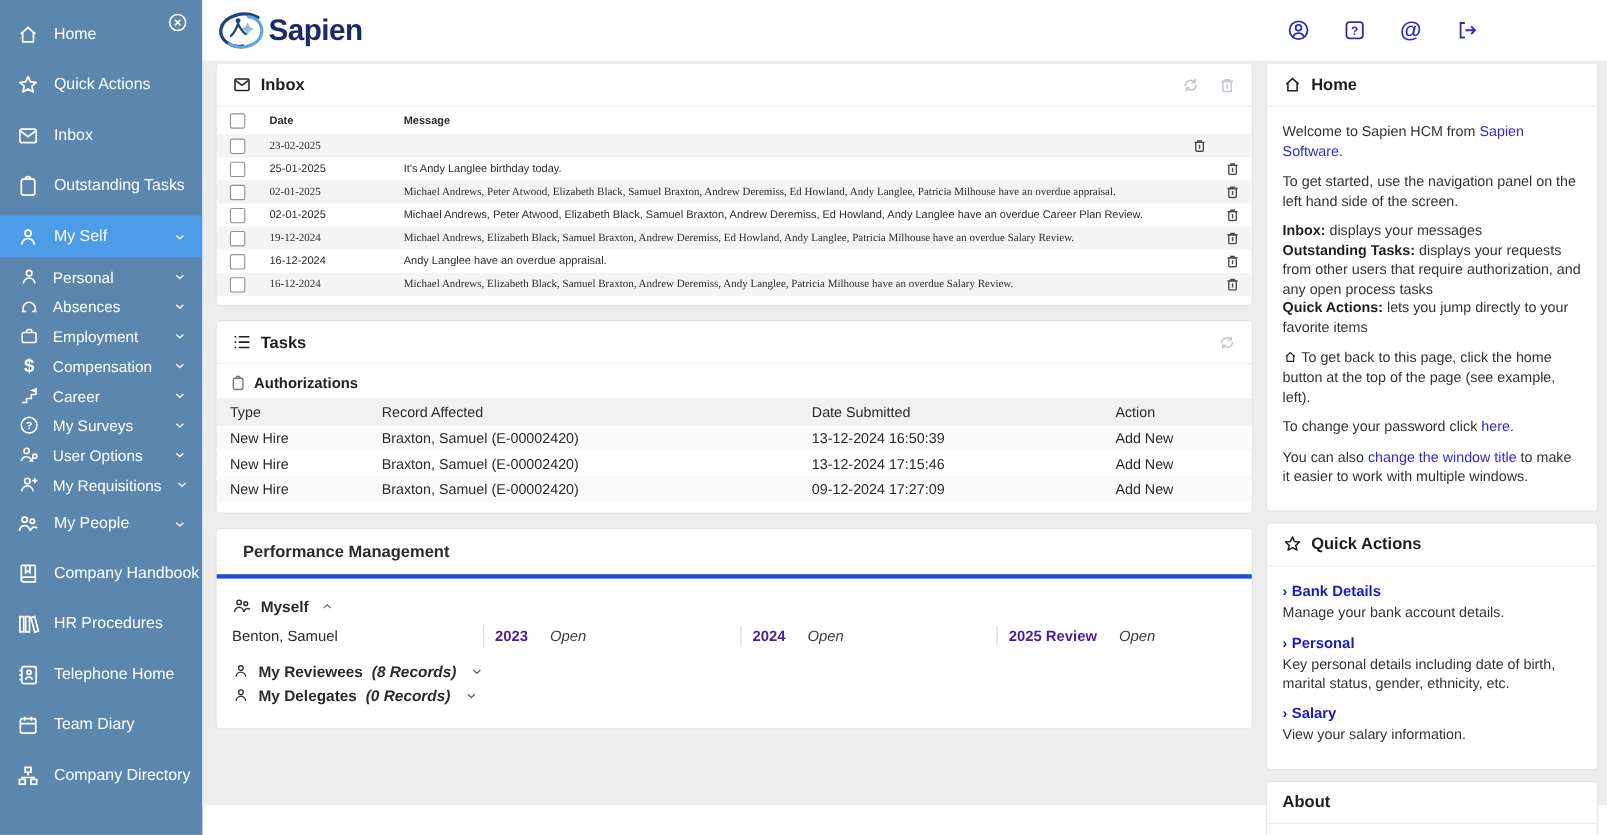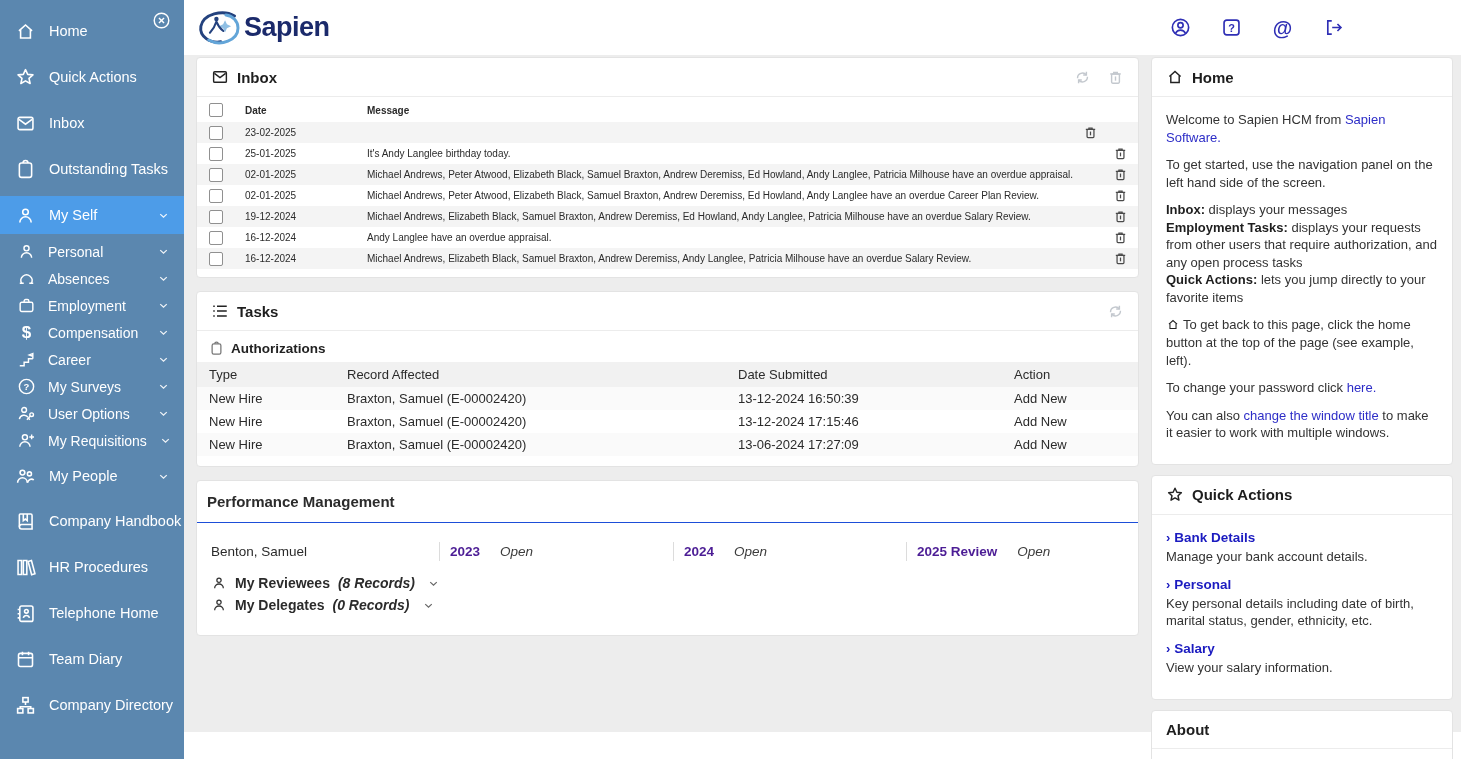--- a/index.html
+++ b/index.html
@@ -37,38 +37,38 @@
   .card-head { display:flex; align-items:center; gap:8px; padding:10px 14px; font-weight:bold; font-size:15px; color:#1e1e1e; border-bottom:1px solid #ececec; }
   .card-head .hicon { width:18px; height:18px; display:flex; }
   .card-head .hicon svg { width:100%; height:100%; }
   .head-tools { margin-left:auto; display:flex; gap:16px; color:#c3c8ce; }
   .head-tools .tool { width:17px; height:17px; cursor:pointer; }
   .head-tools .tool svg { width:100%; height:100%; }
 
   
   .irow { display:grid; grid-template-columns:36px 122px 1fr 30px; align-items:center; padding:3px 10px 3px 12px; font-size:10px; }
   .irow.head { font-weight:bold; padding:6px 10px 5px 12px; }
-  .irow.odd { background:#f4f4f4; }
+  .irow.odd { background:#f4f4f4;font-family:Liberation Serif, serif; }
   .cb { width:14px; height:14px; border:1px solid #909090; border-radius:2px; background:#fff; cursor:pointer; }
   .imsg { padding-right:14px; line-height:1.3; }
   .rowtrash { width:15px; height:15px; color:#4a4a4a; cursor:pointer; justify-self:end; }
   .rowtrash svg { width:100%; height:100%; }
   .inbox-body { padding-bottom:8px; }
 
   
   .auth-line { display:flex; align-items:center; gap:7px; padding:10px 12px 6px; font-weight:bold; font-size:13.5px; color:#222; }
   .auth-line .hicon { width:15px; height:15px; color:#777; display:flex; }
   .auth-line .hicon svg { width:100%; height:100%; }
   .trow { display:grid; grid-template-columns:138px 391px 276px 1fr; align-items:center; padding:4px 10px 4px 12px; font-size:13px; }
   .trow.head { font-weight:normal; background:#f1f1f1; padding:5px 10px 5px 12px; }
   .trow.odd { background:#fafafa; }
   .tasks-body { padding-bottom:10px; }
 
   
-  .perf-head { padding:12px 10px; font-weight:bold; font-size:15px; border-bottom:1px solid #1d4ed8; }
+  .perf-head { padding:12px 24px; font-weight:bold; font-size:15px; border-bottom:4px solid #1d4ed8; }
   .perf-body { padding:10px 14px 16px; }
   .pline { display:flex; align-items:center; gap:8px; font-weight:bold; font-size:14px; margin:6px 0; cursor:pointer; }
   .pline .sicon { color:#333; width:18px; height:18px; }
   .pline .chev { margin-left:2px; color:#555; }
   .records { font-style:italic; }
   .review-row { display:grid; grid-template-columns:228px 234px 233px 1fr; margin:9px 0 14px; font-size:13.5px; align-items:center; }
   .rev-cell { border-left:1px solid #dcdcdc; padding:2px 0 2px 10px; }
   .rev-year { font-weight:bold; color:#4c1d95; cursor:pointer; }
   .rev-status { font-style:italic; color:#3c3c3c; margin-left:20px; }
 
@@ -520,29 +520,43 @@
         </div>
         <div class="trow">
           <span>New Hire</span>
           <span>Braxton, Samuel (E-00002420)</span>
           <span>13-12-2024 17:15:46</span>
           <span>Add New</span>
         </div>
         <div class="trow odd">
           <span>New Hire</span>
           <span>Braxton, Samuel (E-00002420)</span>
-          <span>13-06-2024 17:27:09</span>
+          <span>09-12-2024 17:27:09</span>
           <span>Add New</span>
         </div>
       </div>
     </div>
 
     <div class="card">
       <div class="perf-head">Performance Management</div>
       <div class="perf-body">
+        <div class="pline">
+          <span class="sicon">
+              <svg viewBox="0 0 24 24" fill="none" stroke="currentColor" stroke-width="1.8">
+                <circle cx="8.5" cy="7.5" r="2.7"></circle>
+                <circle cx="16.5" cy="9" r="2.3"></circle>
+                <path d="M3 19 a5.5 5.5 0 0 1 11 0"></path>
+                <path d="M14.5 19 a4.3 4.3 0 0 1 7 -3"></path>
+              </svg>
+            </span>
+          <span>Myself</span>
+          <span class="chev" style="margin-left:2px;"><svg viewBox="0 0 24 24" fill="none" stroke="currentColor" stroke-width="2.2">
+                <path d="M6 14.5 l6 -5.5 6 5.5"></path>
+              </svg></span>
+        </div>
         <div class="review-row">
           <span>Benton, Samuel</span>
           <span class="rev-cell"><span class="rev-year">2023</span><span class="rev-status">Open</span></span>
           <span class="rev-cell"><span class="rev-year">2024</span><span class="rev-status">Open</span></span>
           <span class="rev-cell"><span class="rev-year">2025 Review</span><span class="rev-status">Open</span></span>
         </div>
         <div class="pline">
           <span class="sicon" style="width:16px;height:16px;">
               <svg viewBox="0 0 24 24" fill="none" stroke="currentColor" stroke-width="1.9">
                 <circle cx="12" cy="8" r="3.2"></circle>
@@ -582,21 +596,21 @@
               <path d="M6.4 10 V19.4 h11.2 V10"></path>
             </svg>
           </span>
         <span>Home</span>
       </div>
       <div class="rtext">
         <p><span>Welcome to Sapien HCM from </span><span class="blue-link">Sapien Software.</span></p>
         <p>To get started, use the navigation panel on the left hand side of the screen.</p>
         <p>
           <span class="blab">Inbox:</span><span> displays your messages</span><br>
-          <span class="blab">Employment Tasks:</span><span> displays your requests from other users that require authorization, and any open process tasks</span><br>
+          <span class="blab">Outstanding Tasks:</span><span> displays your requests from other users that require authorization, and any open process tasks</span><br>
           <span class="blab">Quick Actions:</span><span> lets you jump directly to your favorite items</span>
         </p>
         <p><span class="inline-home"><svg viewBox="0 0 24 24" fill="none" stroke="#222" stroke-width="2">
                 <path d="M4.5 11.3 L12 4.6 l7.5 6.7"></path>
                 <path d="M6.4 10 V19.4 h11.2 V10"></path>
               </svg></span><span>To get back to this page, click the home button at the top of the page (see example, left).</span></p>
         <p><span>To change your password click </span><span class="blue-link">here.</span></p>
         <p><span>You can also </span><span class="blue-link">change the window title</span><span> to make it easier to work with multiple windows.</span></p>
       </div>
     </div>

